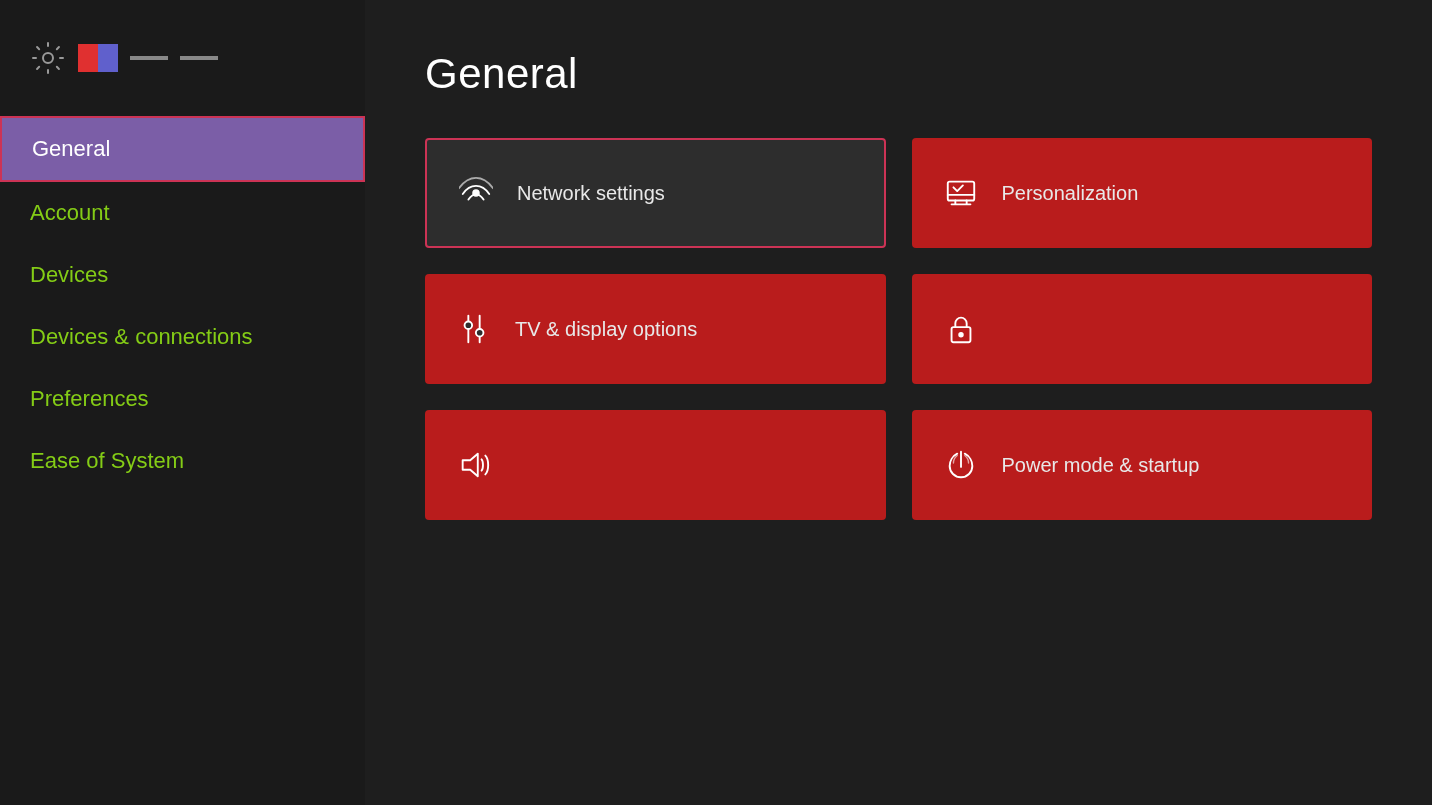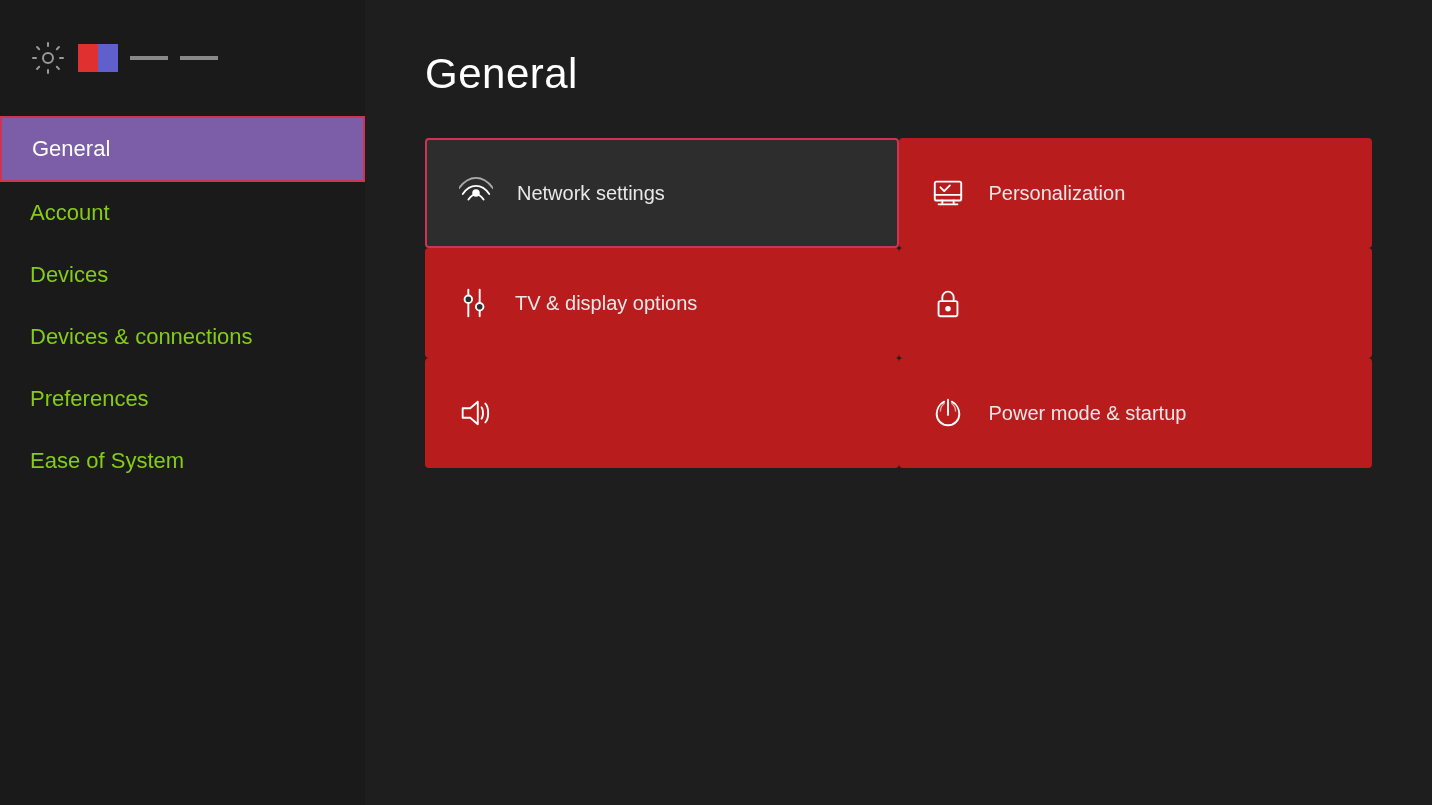--- a/index.html
+++ b/index.html
@@ -105,21 +105,21 @@
       font-weight: 300;
       color: #ffffff;
       margin-bottom: 40px;
       letter-spacing: 0.5px;
     }
 
     .settings-grid {
       display: grid;
       grid-template-columns: 1fr 1fr;
       grid-template-rows: auto auto auto;
-      gap: 0;
+      gap: 26px;
       max-width: 1000px;
     }
 
     .settings-card {
       background-color: #b91c1c;
       border-radius: 4px;
       padding: 28px 32px;
       display: flex;
       align-items: center;
       gap: 24px;

